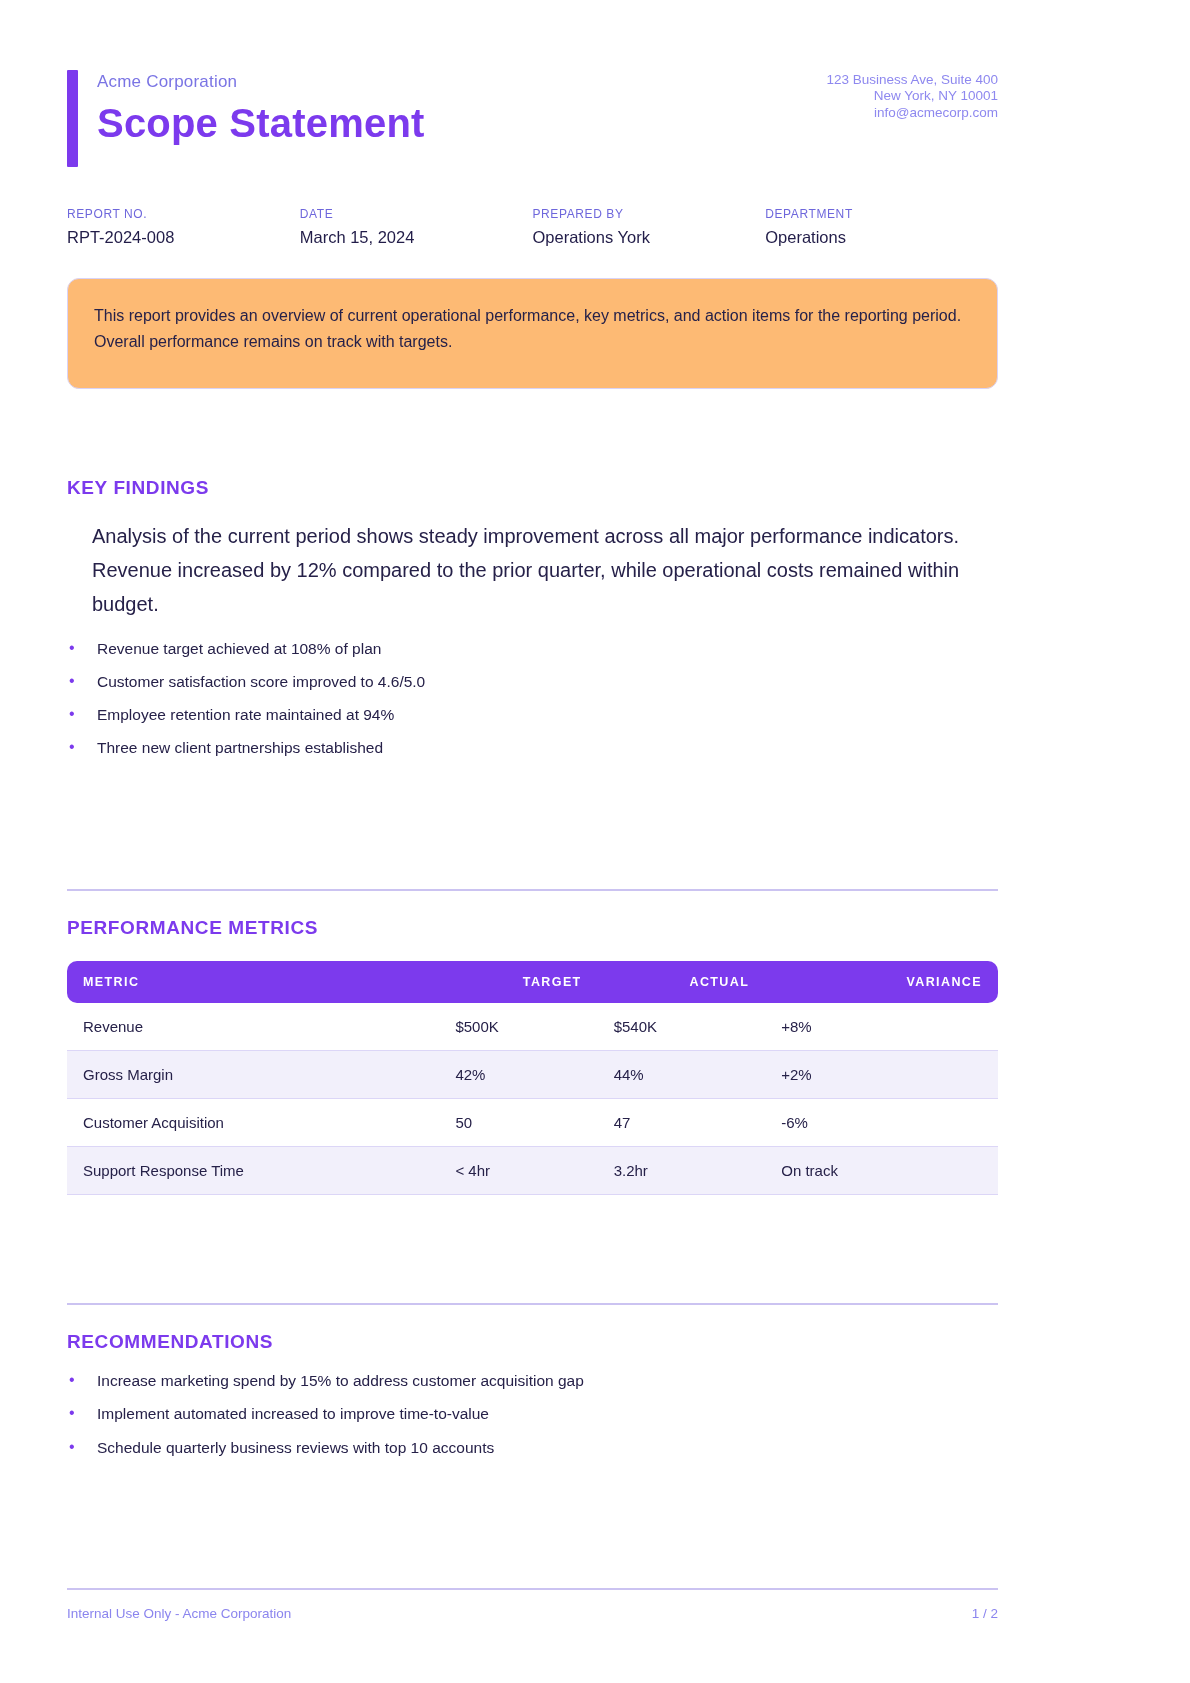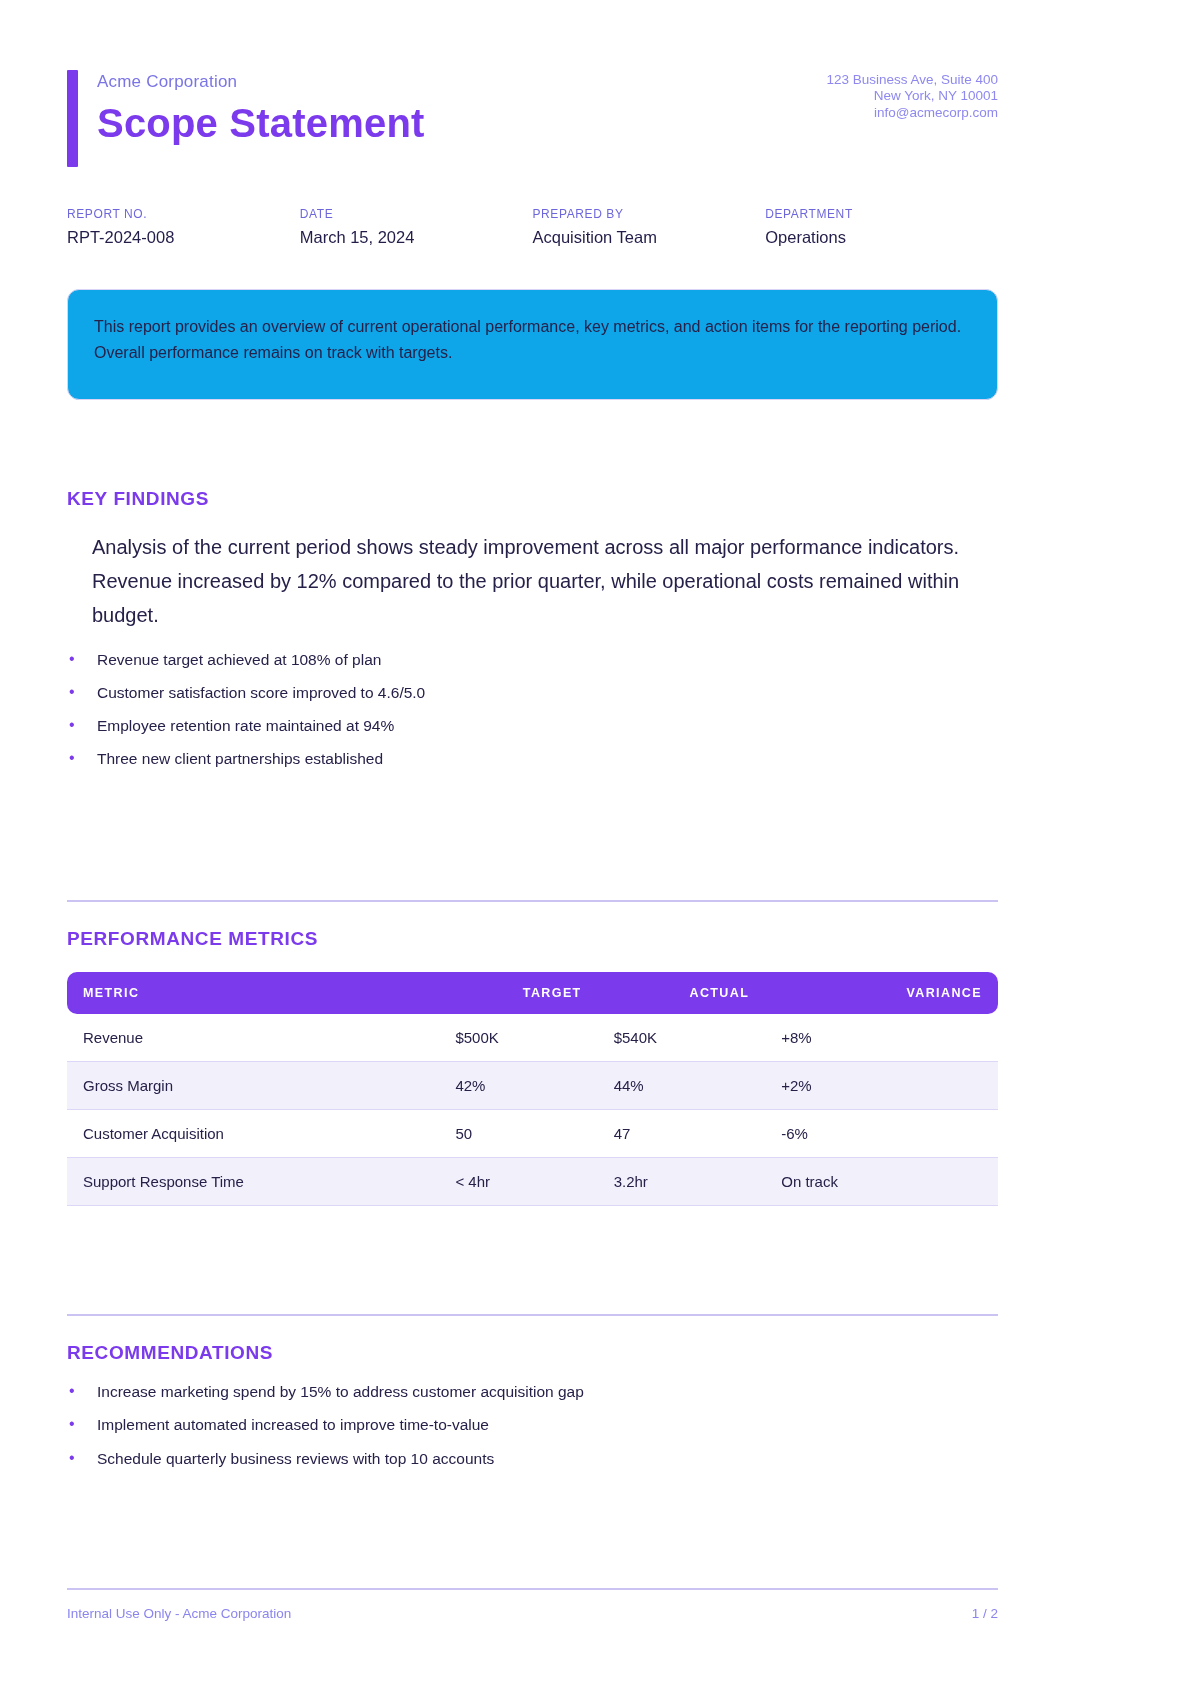--- a/index.html
+++ b/index.html
@@ -24,22 +24,22 @@
   .doc-title { font-size: 40px; font-weight: bold; color: #7c3aed; margin-top: 9px; letter-spacing: 0.2px; }
   .address { text-align: right; font-size: 13.5px; line-height: 1.22; color: #8e88ef; padding-top: 2px; }
 
   
   .meta-row { display: grid; grid-template-columns: repeat(4, 1fr); margin-top: 40px; }
   .meta-label { font-size: 12px; letter-spacing: 0.6px; color: #6e67dc; }
   .meta-value { margin-top: 7px; font-size: 16.5px; color: #221d49; }
 
   
   .summary-box {
-    margin-top: 42px;
-    background: #0ea5e9;
+    margin-top: 31px;
+    background: #fdba74;
     border: 1.5px solid #d9d3f6;
     border-radius: 12px;
     padding: 24px 26px 32px 26px;
     font-size: 16px;
     line-height: 1.65;
     color: #262149;
   }
 
   
   .section-heading {
@@ -143,21 +143,21 @@
     <div class="meta-field">
       <div class="meta-label">REPORT NO.</div>
       <div class="meta-value">RPT-2024-008</div>
     </div>
     <div class="meta-field">
       <div class="meta-label">DATE</div>
       <div class="meta-value">March 15, 2024</div>
     </div>
     <div class="meta-field">
       <div class="meta-label">PREPARED BY</div>
-      <div class="meta-value">Acquisition Team</div>
+      <div class="meta-value">Operations York</div>
     </div>
     <div class="meta-field">
       <div class="meta-label">DEPARTMENT</div>
       <div class="meta-value">Operations</div>
     </div>
   </div>
 
   <div class="summary-box">
     <span>This report provides an overview of current operational performance, key metrics, and action items for the reporting period. Overall performance remains on track with targets.</span>
   </div>

